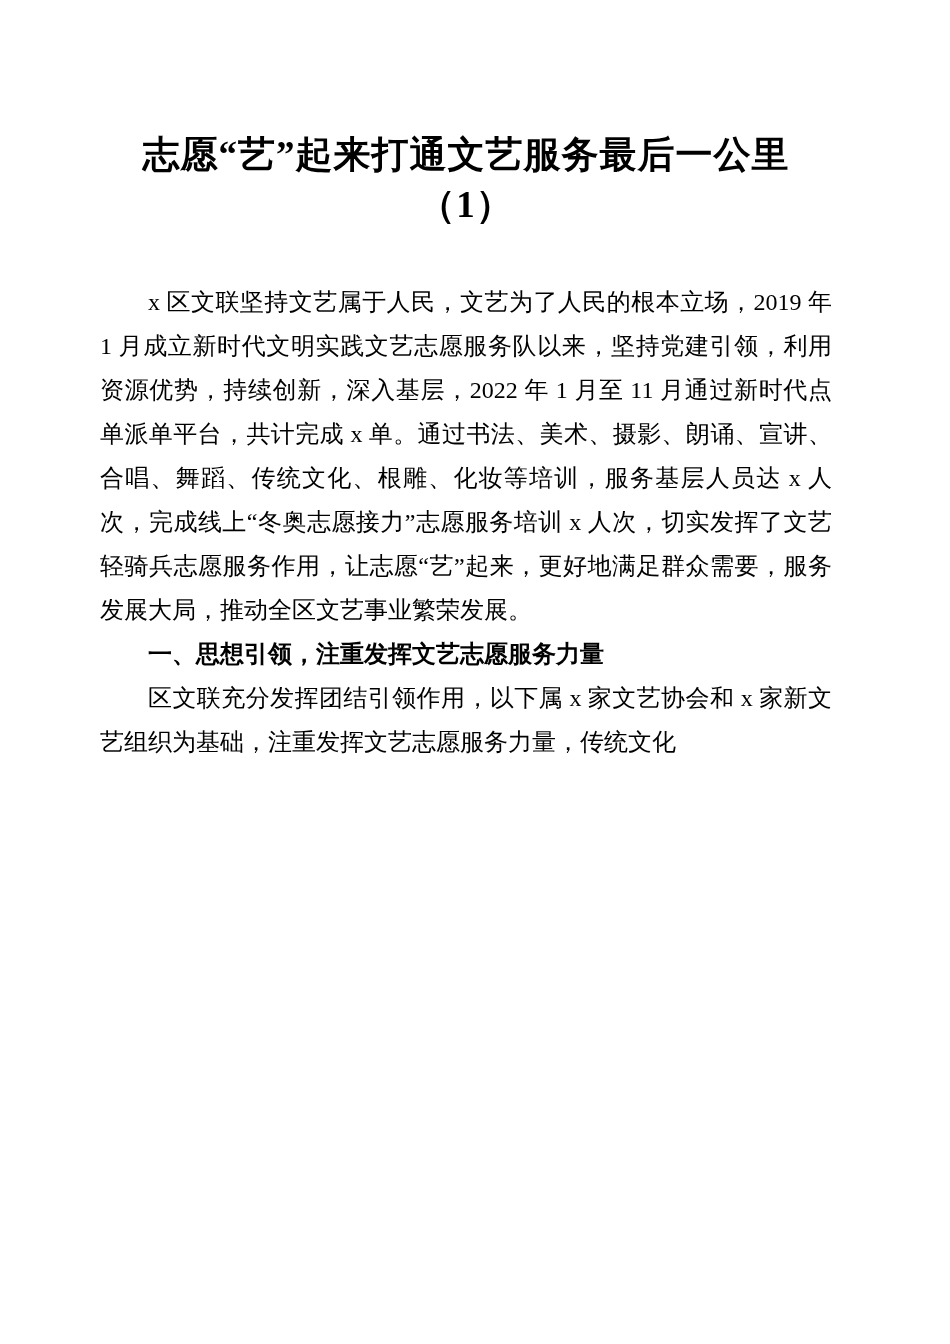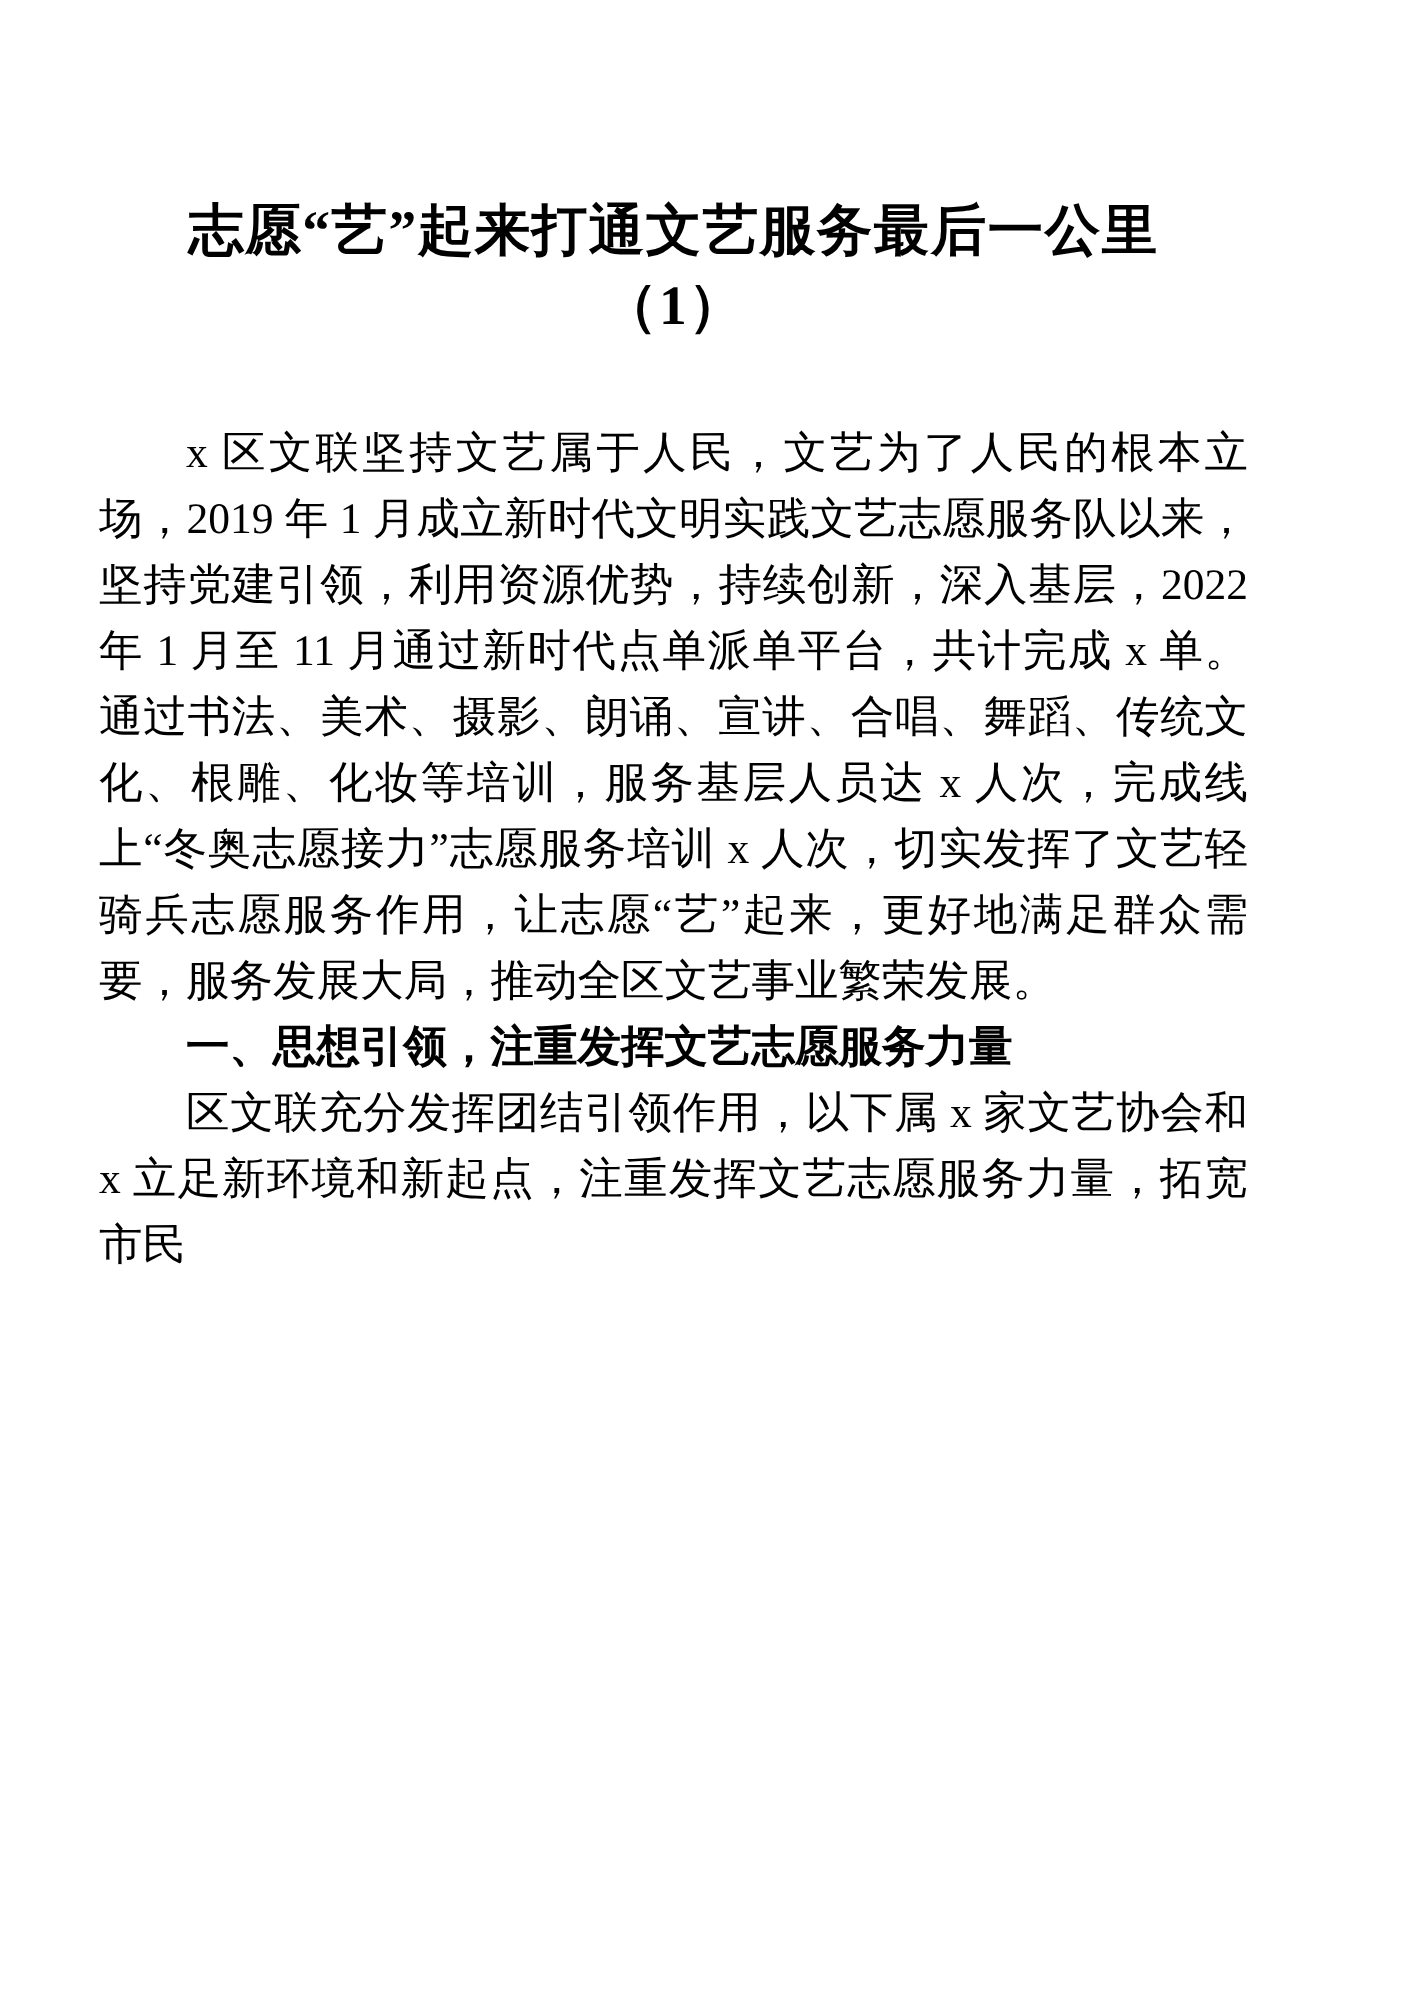--- a/index.html
+++ b/index.html
@@ -8,38 +8,38 @@
   }
   body {
     width: 950px;
     height: 1344px;
     overflow: hidden;
   }
   .page {
     box-sizing: border-box;
     width: 950px;
     height: 1344px;
-    padding: 130px 118px 0 66px;
+    padding: 130px 118px 0 100px;
   }
   .title {
     margin: 0;
     font-family: "Liberation Serif", "DejaVu Serif", serif;
     font-weight: bold;
     font-size: 37px;
     line-height: 50px;
     text-align: center;
     letter-spacing: 1px;
   }
   .title-line {
     display: block;
   }
   .doc-body {
     margin-top: 50px;
     font-family: "Liberation Serif", "DejaVu Serif", serif;
-    font-size: 29px;
+    font-size: 24px;
     line-height: 44px;
     text-align: justify;
   }
   .para {
     margin: 0;
     text-indent: 2em;
   }
   .heading {
     margin: 0;
     text-indent: 2em;
@@ -51,15 +51,15 @@
 <body style="background: rgb(255, 255, 255); color: rgb(0, 0, 0);">
 
 <div class="page">
   <h1 class="title">
     <span class="title-line">志愿“艺”起来打通文艺服务最后一公里</span>
     <span class="title-line">（1）</span>
   </h1>
   <div class="doc-body">
       <p class="para">x 区文联坚持文艺属于人民，文艺为了人民的根本立场，2019 年 1 月成立新时代文明实践文艺志愿服务队以来，坚持党建引领，利用资源优势，持续创新，深入基层，2022 年 1 月至 11 月通过新时代点单派单平台，共计完成 x 单。通过书法、美术、摄影、朗诵、宣讲、合唱、舞蹈、传统文化、根雕、化妆等培训，服务基层人员达 x 人次，完成线上“冬奥志愿接力”志愿服务培训 x 人次，切实发挥了文艺轻骑兵志愿服务作用，让志愿“艺”起来，更好地满足群众需要，服务发展大局，推动全区文艺事业繁荣发展。</p>
       <p class="heading">一、思想引领，注重发挥文艺志愿服务力量</p>
-      <p class="para">区文联充分发挥团结引领作用，以下属 x 家文艺协会和 x 立足新环境和新起点，注重发挥文艺志愿服务力量，拓宽市民</p>
+      <p class="para">区文联充分发挥团结引领作用，以下属 x 家文艺协会和 x 家新文艺组织为基础，注重发挥文艺志愿服务力量，传统文化</p>
     </div>
 </div>
 
 </body></html>

